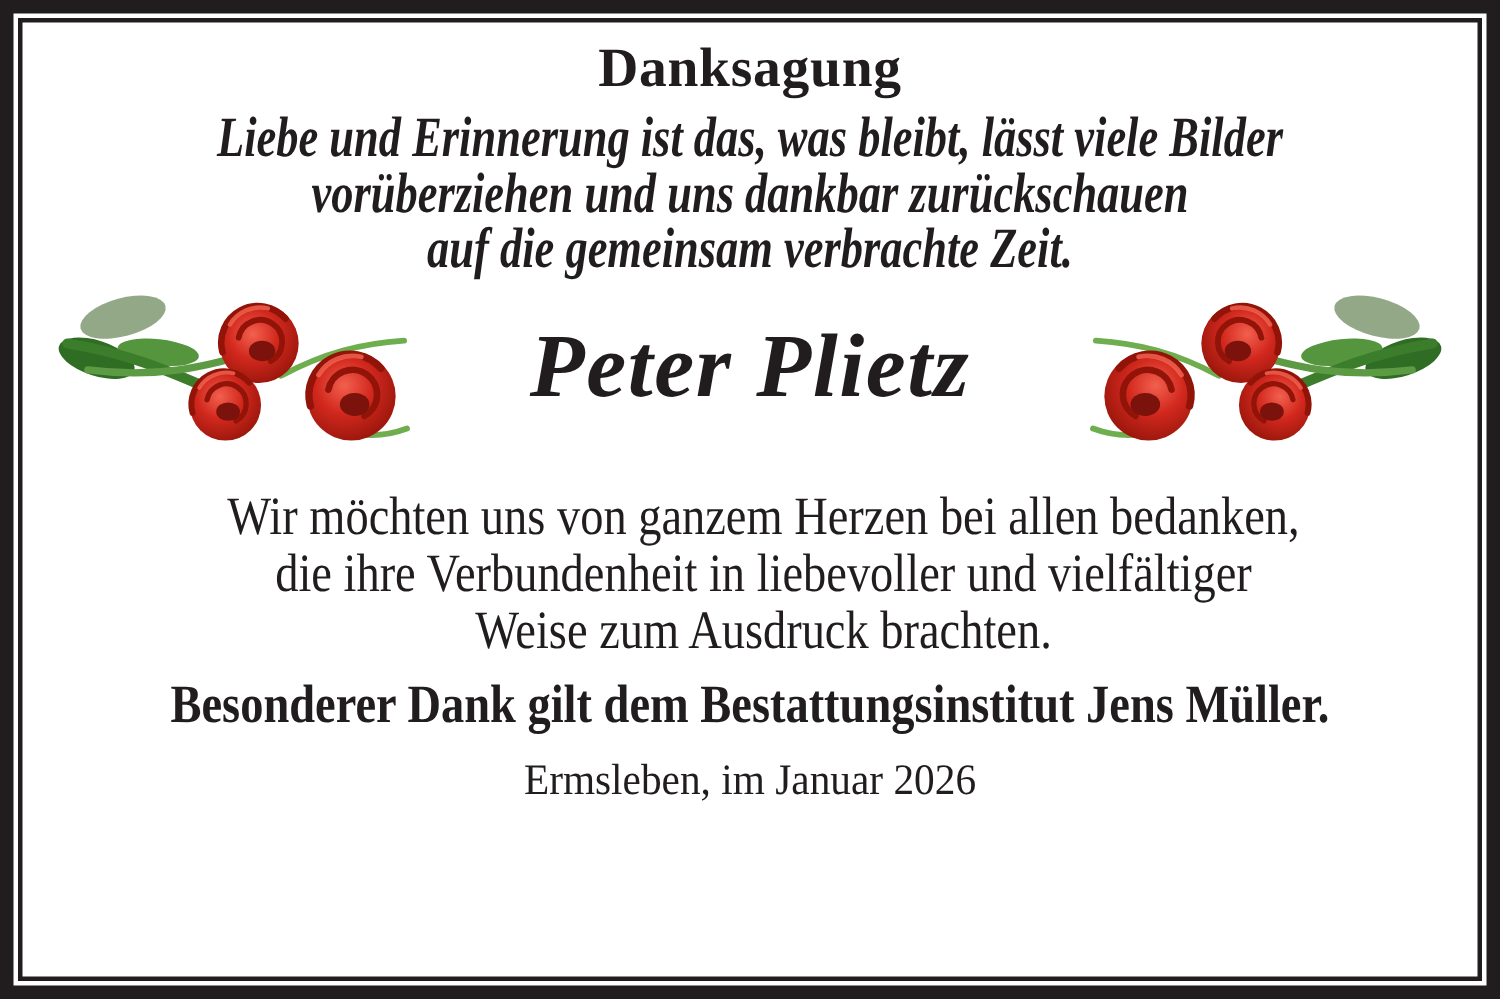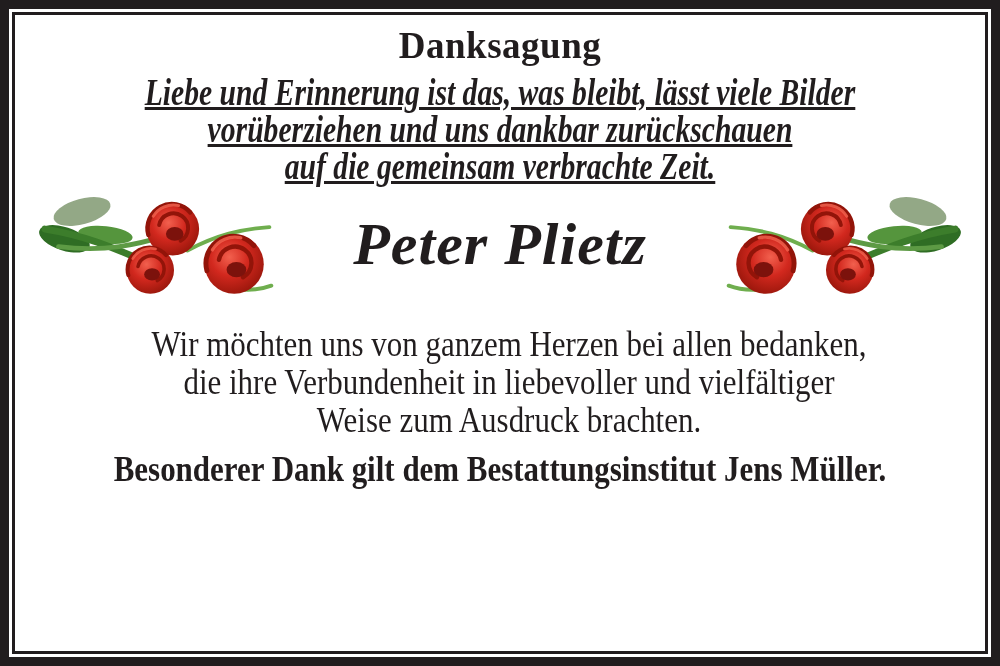--- a/index.html
+++ b/index.html
@@ -29,21 +29,21 @@
 
   .line { white-space: nowrap; transform-origin: 50% 50%; }
 
   .title {
     margin-top: 9px;
     font-size: 37px;
     font-weight: bold;
     letter-spacing: 0.5px;
   }
 
-  .verse { margin-top: 7px; font-weight: bold; font-style: italic; text-decoration: underline; }
+  .verse { margin-top: 7px; font-weight: bold; font-style: italic; }
   .verse .line { font-size: 38px; line-height: 37px; transform: scaleX(0.78); }
 
   .name-row {
     margin-top: 2px;
     height: 128px;
     display: flex;
     align-items: center;
     justify-content: space-between;
     padding: 0 22px;
   }
@@ -137,17 +137,20 @@
           <div class="line">Wir möchten uns von ganzem Herzen bei allen bedanken,</div>
           <div class="line">die ihre Verbundenheit in liebevoller und vielfältiger</div>
           <div class="line">Weise zum Ausdruck brachten.</div>
         </div>
 
         <div class="special">
           <div class="line">Besonderer Dank gilt dem Bestattungsinstitut Jens Müller.</div>
         </div>
 
 
+        <div class="placedate">
+          <div class="line">Ermsleben, im Januar 2026</div>
+        </div>
 
       </div>
     </div>
   </div>
 </div>
 
 </body></html>

